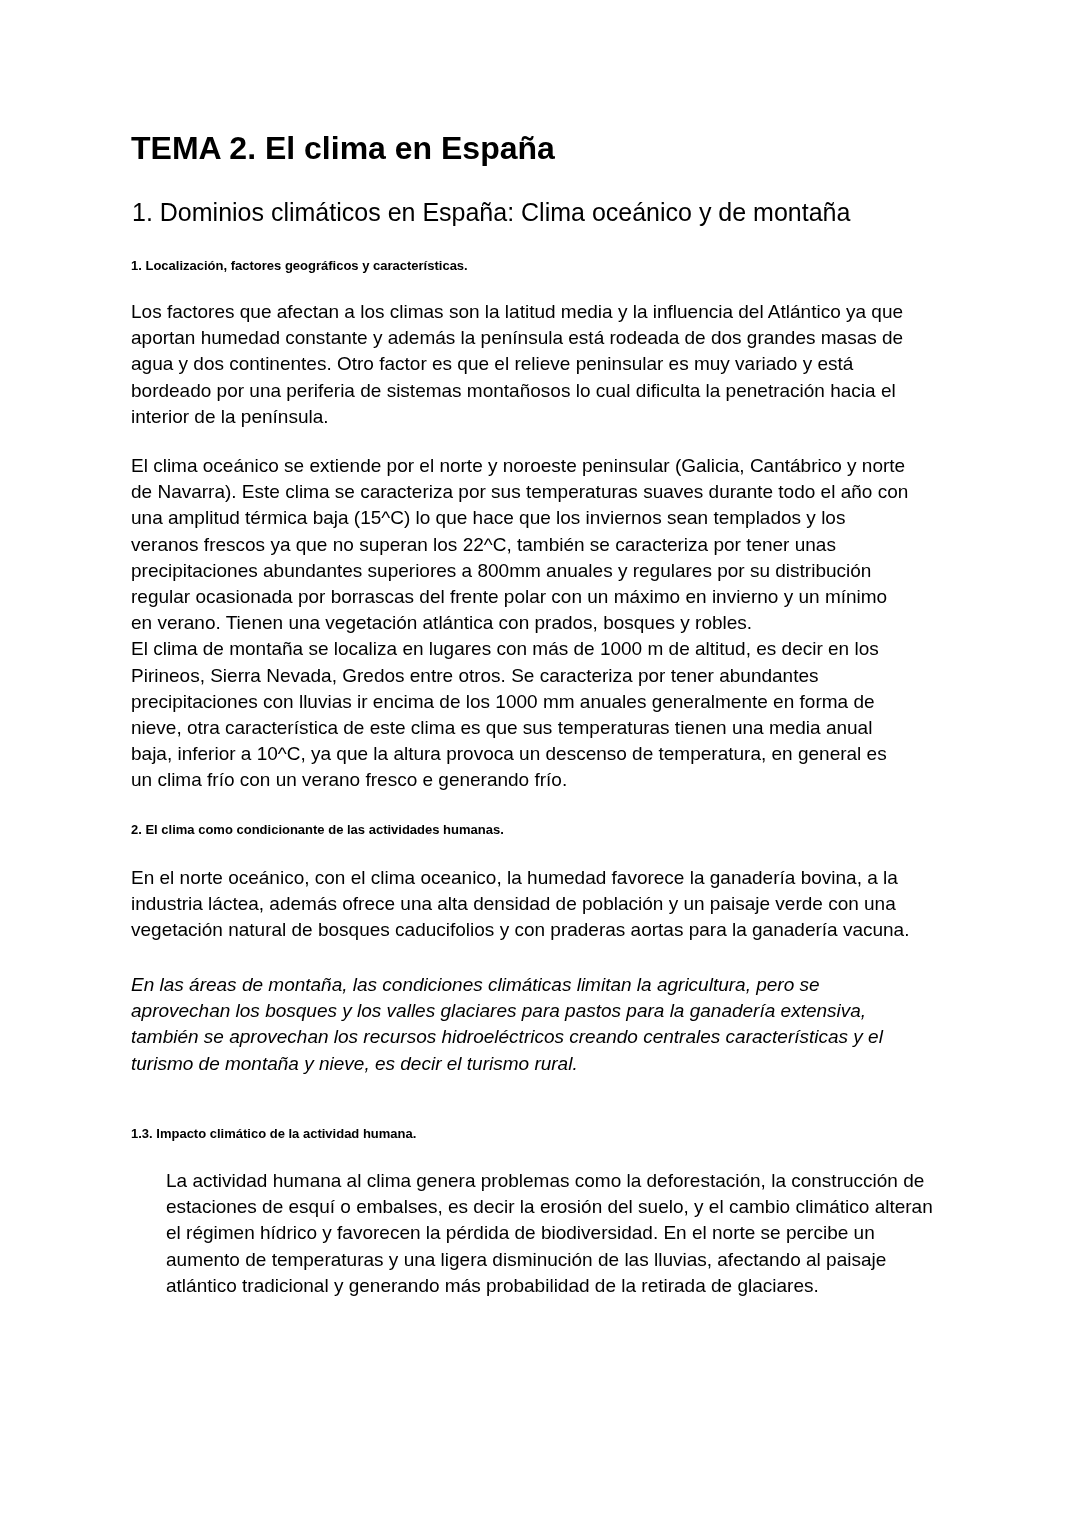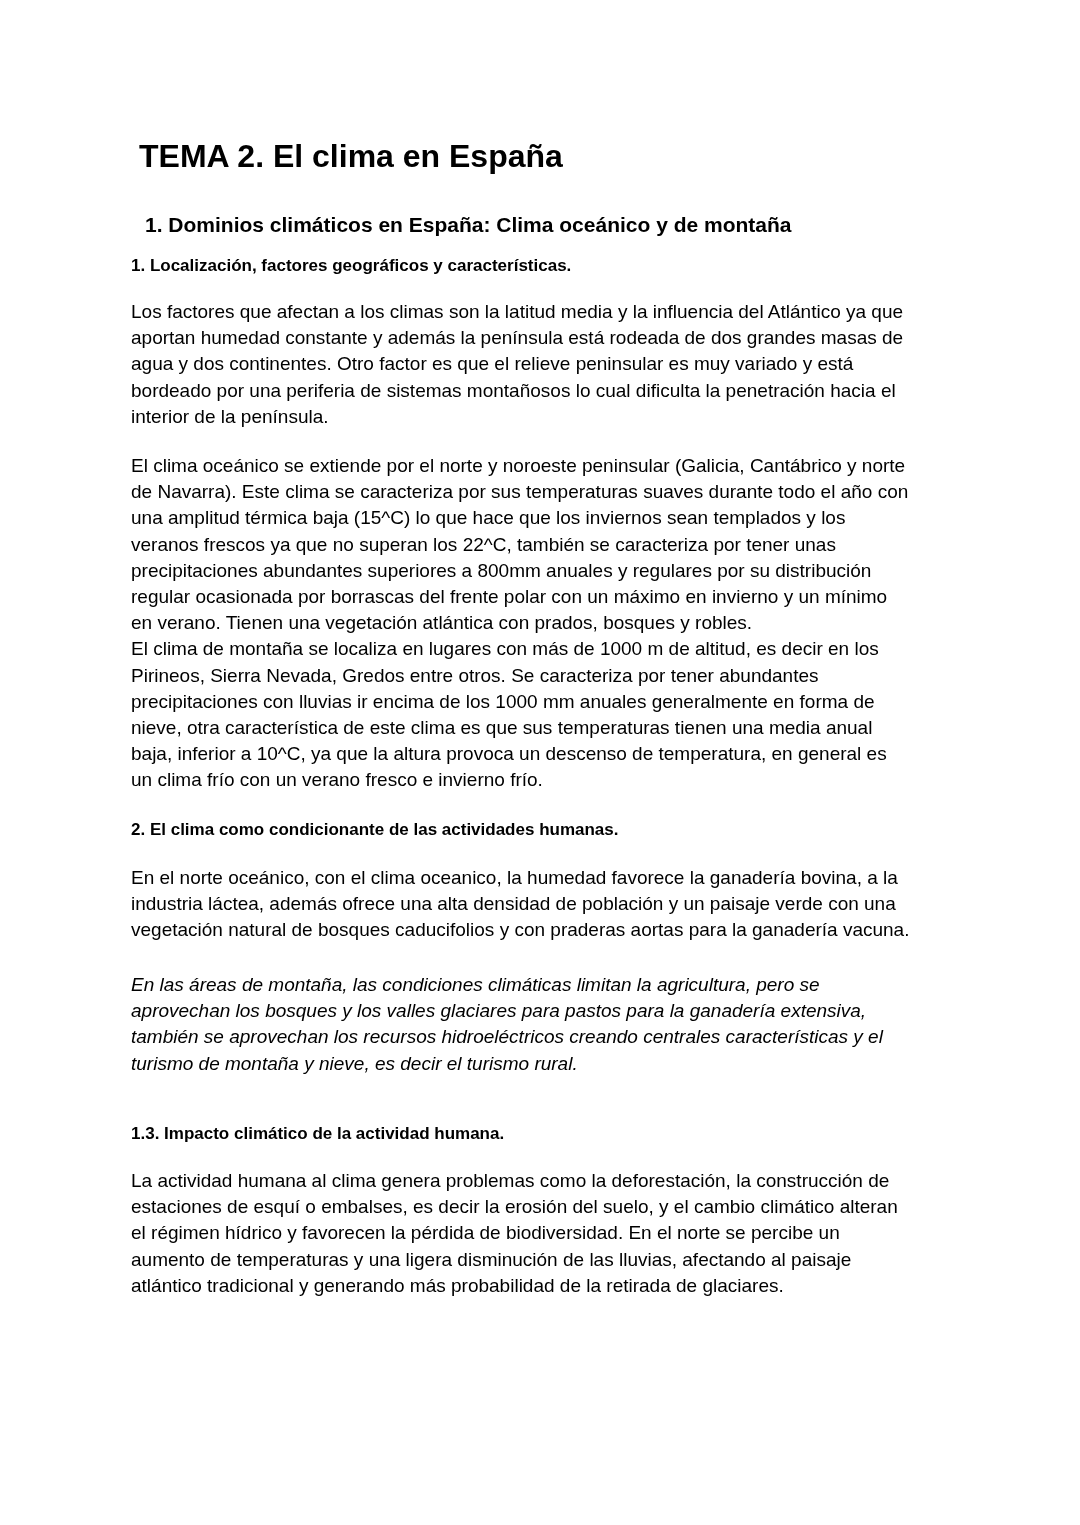--- a/index.html
+++ b/index.html
@@ -18,41 +18,41 @@
     .page {
       position: absolute;
       left: 131px;
       top: 0;
       width: 830px;
     }
     .title {
       position: absolute;
       top: 128px;
       left: 0;
-      margin: 8px;
+      margin: 0;
       font-size: 32px;
       font-weight: bold;
       line-height: 40px;
       white-space: nowrap;
     }
     .h2 {
       position: absolute;
       top: 196px;
       left: 0;
-      margin: 14px;
-      font-size: 21px;
-      font-weight: bold;
+      margin: 1px;
+      font-size: 25px;
+      font-weight: normal;
       line-height: 30px;
       white-space: nowrap;
     }
     .h3 {
       position: absolute;
       left: 0;
       margin: 0;
-      font-size: 17px;
+      font-size: 13px;
       font-weight: bold;
       line-height: 24px;
       white-space: nowrap;
     }
     .para {
       position: absolute;
       left: 0;
       width: 830px;
       margin: 0;
       font-size: 19px;
@@ -88,41 +88,41 @@
     <span class="line">una amplitud térmica baja (15^C) lo que hace que los inviernos sean templados y los</span>
     <span class="line">veranos frescos ya que no superan los 22^C, también se caracteriza por tener unas</span>
     <span class="line">precipitaciones abundantes superiores a 800mm anuales y regulares por su distribución</span>
     <span class="line">regular ocasionada por borrascas del frente polar con un máximo en invierno y un mínimo</span>
     <span class="line">en verano. Tienen una vegetación atlántica con prados, bosques y robles.</span>
     <span class="line">El clima de montaña se localiza en lugares con más de 1000 m de altitud, es decir en los</span>
     <span class="line">Pirineos, Sierra Nevada, Gredos entre otros. Se caracteriza por tener abundantes</span>
     <span class="line">precipitaciones con lluvias ir encima de los 1000 mm anuales generalmente en forma de</span>
     <span class="line">nieve, otra característica de este clima es que sus temperaturas tienen una media anual</span>
     <span class="line">baja, inferior a 10^C, ya que la altura provoca un descenso de temperatura, en general es</span>
-    <span class="line">un clima frío con un verano fresco e invierno frío.</span>
+    <span class="line">un clima frío con un verano fresco e generando frío.</span>
   </div>
 
   <h3 class="h3" style="top:818px;">2. El clima como condicionante de las actividades humanas.</h3>
 
   <div class="para" style="top:865px;">
     <span class="line">En el norte oceánico, con el clima oceanico, la humedad favorece la ganadería bovina, a la</span>
     <span class="line">industria láctea, además ofrece una alta densidad de población y un paisaje verde con una</span>
     <span class="line">vegetación natural de bosques caducifolios y con praderas aortas para la ganadería vacuna.</span>
   </div>
 
   <div class="para" style="top:972px;font-style:italic;">
     <span class="line">En las áreas de montaña, las condiciones climáticas limitan la agricultura, pero se</span>
     <span class="line">aprovechan los bosques y los valles glaciares para pastos para la ganadería extensiva,</span>
     <span class="line">también se aprovechan los recursos hidroeléctricos creando centrales características y el</span>
     <span class="line">turismo de montaña y nieve, es decir el turismo rural.</span>
   </div>
 
   <h3 class="h3" style="top:1122px;">1.3. Impacto climático de la actividad humana.</h3>
 
-  <div class="para" style="top:1168px;">
+  <div class="para" style="top:1168px;margin-left:35px;">
     <span class="line">La actividad humana al clima genera problemas como la deforestación, la construcción de</span>
     <span class="line">estaciones de esquí o embalses, es decir la erosión del suelo, y el cambio climático alteran</span>
     <span class="line">el régimen hídrico y favorecen la pérdida de biodiversidad. En el norte se percibe un</span>
     <span class="line">aumento de temperaturas y una ligera disminución de las lluvias, afectando al paisaje</span>
     <span class="line">atlántico tradicional y generando más probabilidad de la retirada de glaciares.</span>
   </div>
 
 </div>
 
 </body></html>

